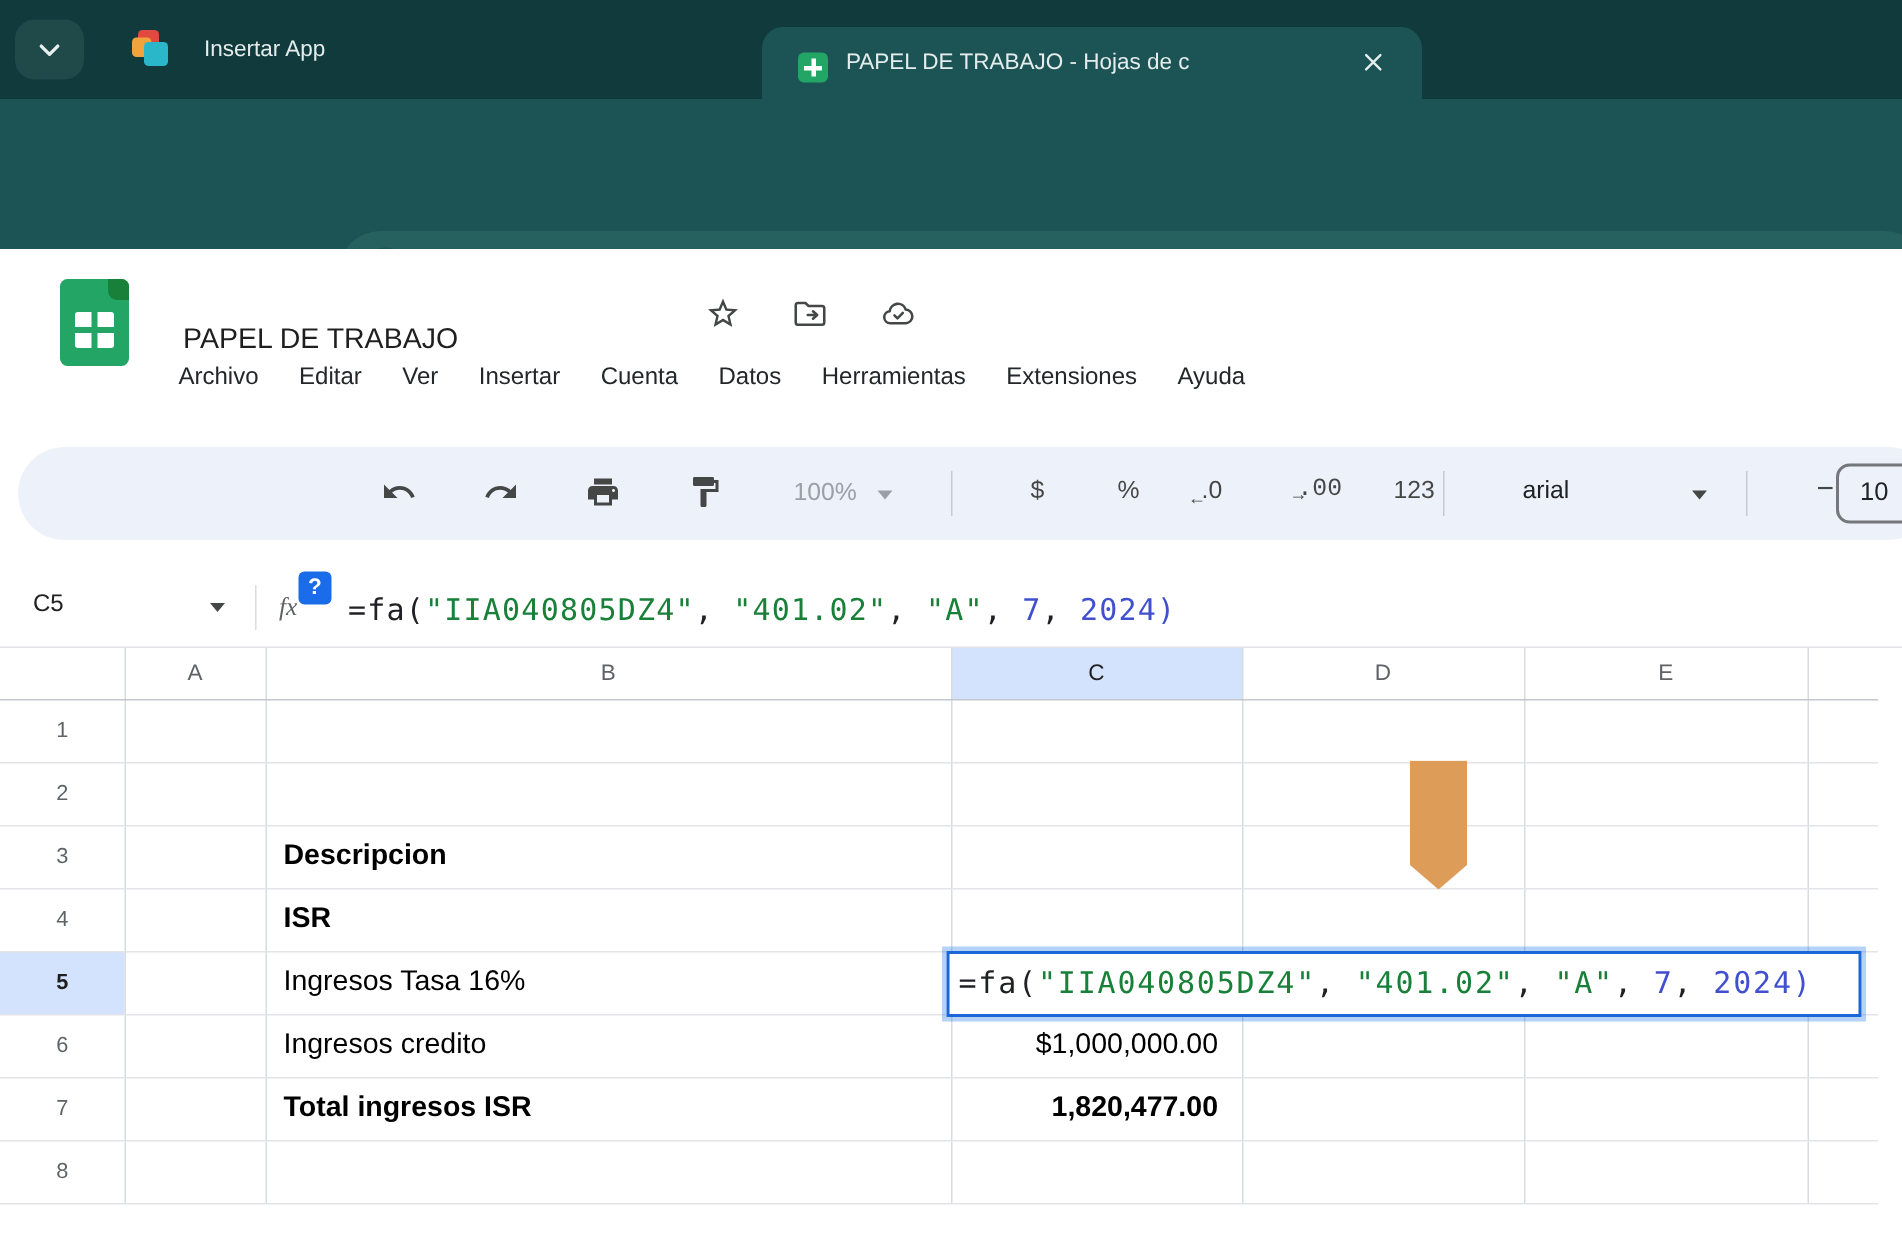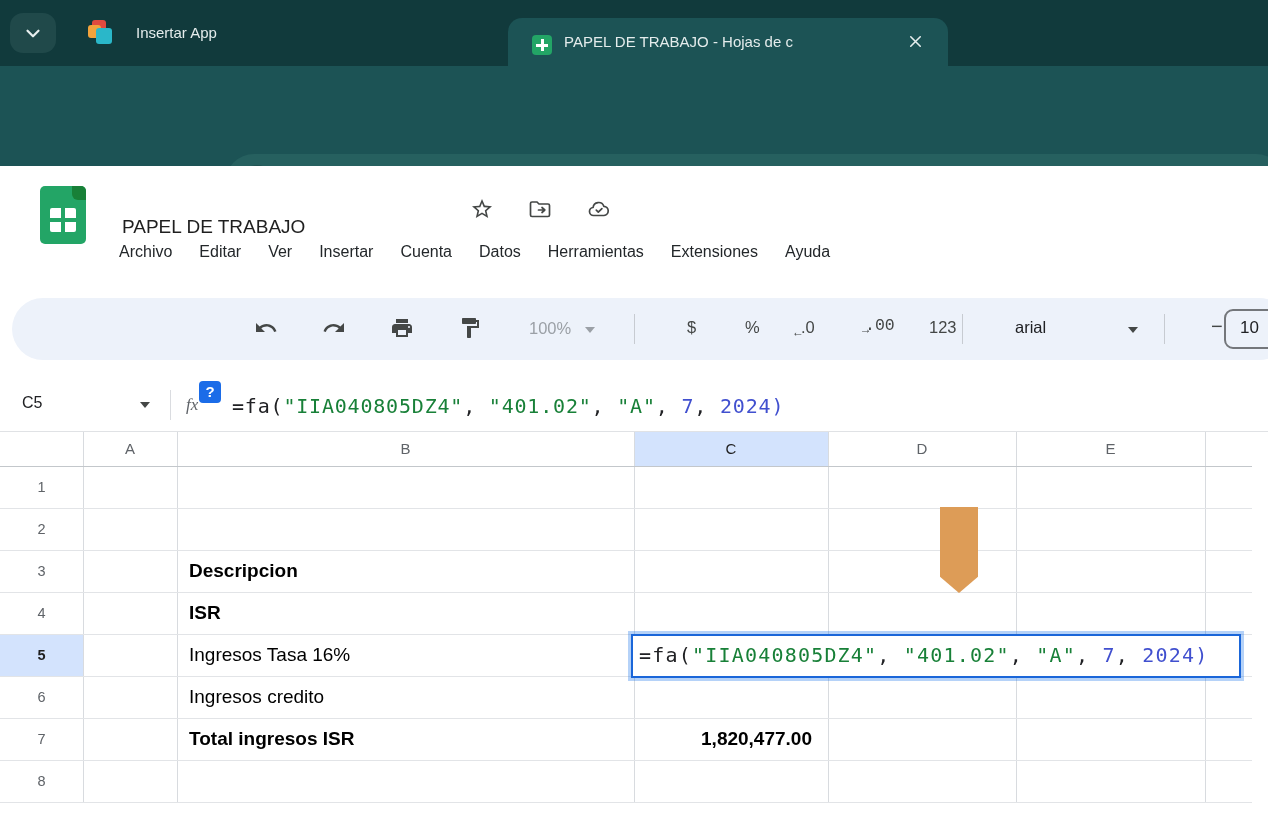--- a/index.html
+++ b/index.html
@@ -271,20 +271,21 @@
     <div class="rowhead" style="top:202px;font-weight:bold;color:#1f1f1f;">5</div>
     <div class="rowhead" style="top:244px;">6</div>
     <div class="rowhead" style="top:286px;">7</div>
     <div class="rowhead" style="top:328px;">8</div>
 
     <div class="cell b" style="left:189px;top:118px;">Descripcion</div>
     <div class="cell b" style="left:189px;top:160px;">ISR</div>
     <div class="cell" style="left:189px;top:202px;">Ingresos Tasa 16%</div>
     <div class="cell b" style="left:189px;top:286px;">Total ingresos ISR</div>
     <div class="cell" style="left:189px;top:244px;">Ingresos credito</div>
+    <div class="cell num" style="left:636px;top:244px;width:184px;">$1,000,000.00</div>
     <div class="cell num b" style="left:636px;top:286px;width:184px;">1,820,477.00</div>
 
     <div class="edit-box" style="top:202px;">
       <span class="formula-cell"><span class="seg-default">=fa(</span><span class="seg-string">"IIA040805DZ4"</span><span class="seg-default">, </span><span class="seg-string">"401.02"</span><span class="seg-default">, </span><span class="seg-string">"A"</span><span class="seg-default">, </span><span class="seg-number">7</span><span class="seg-default">, </span><span class="seg-number">2024</span><span class="seg-number">)</span></span>
     </div>
 
     <div class="pointer-arrow" style="top:75px;"></div>
   </div>
 
 </div>

